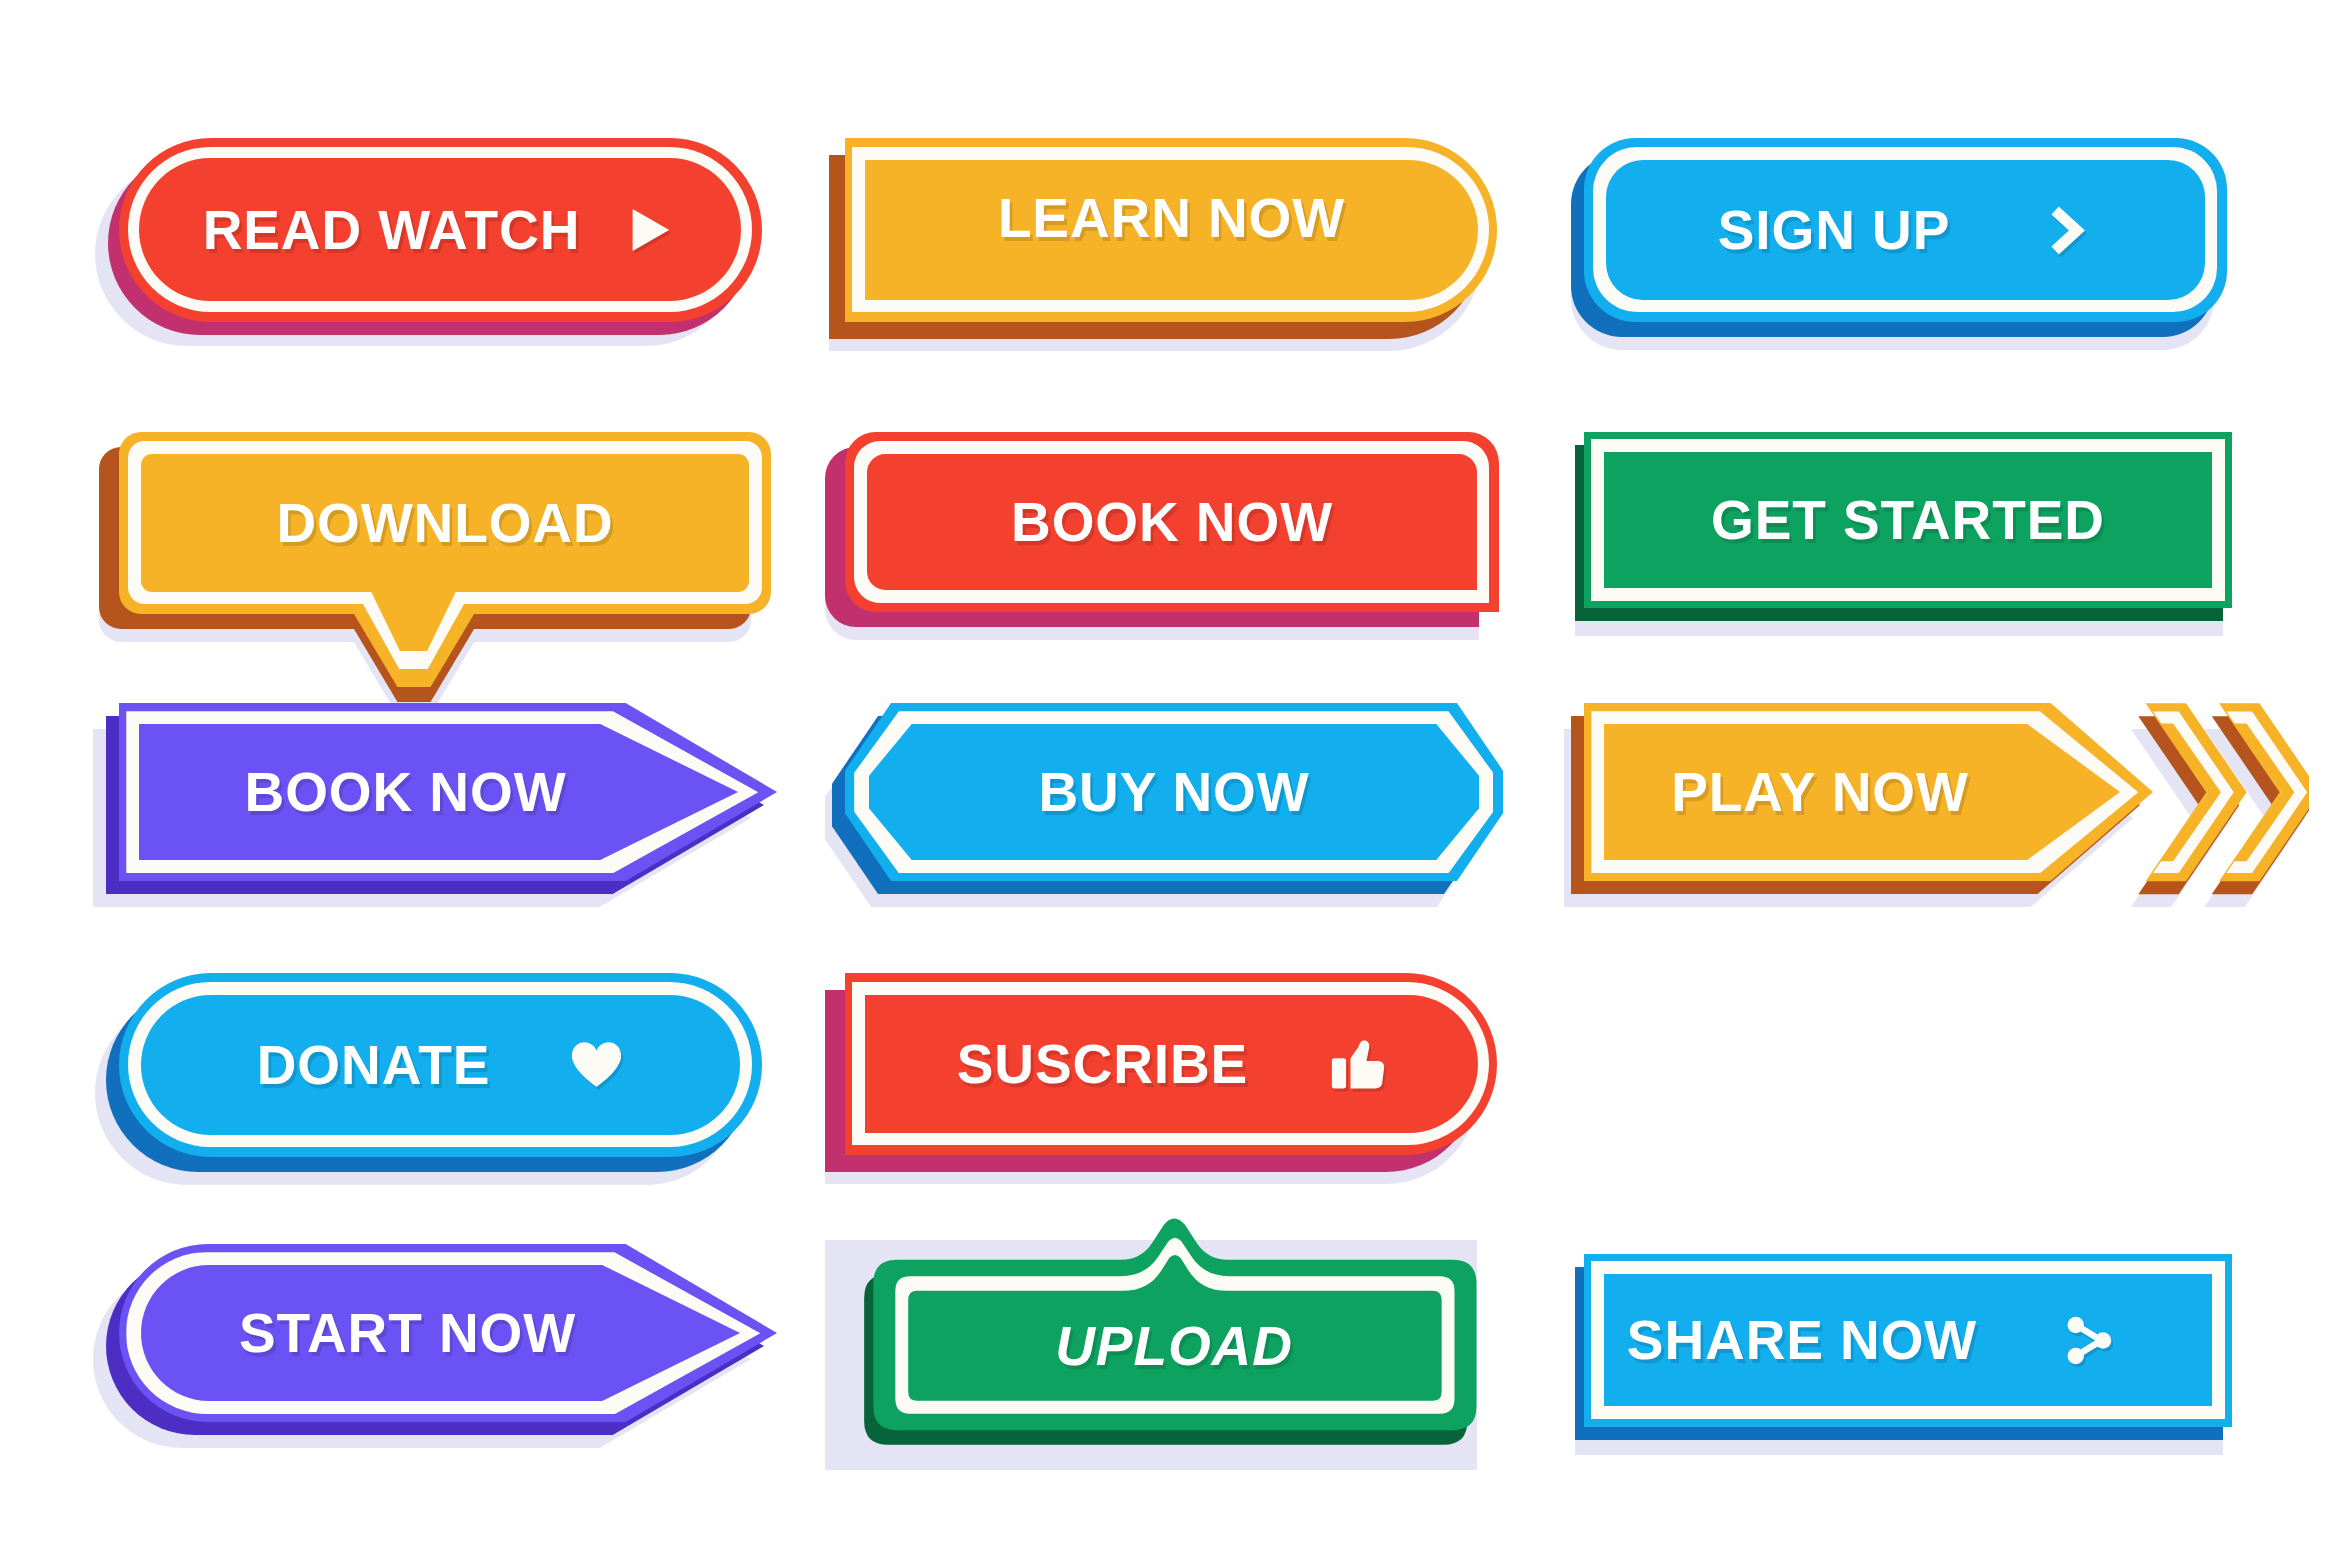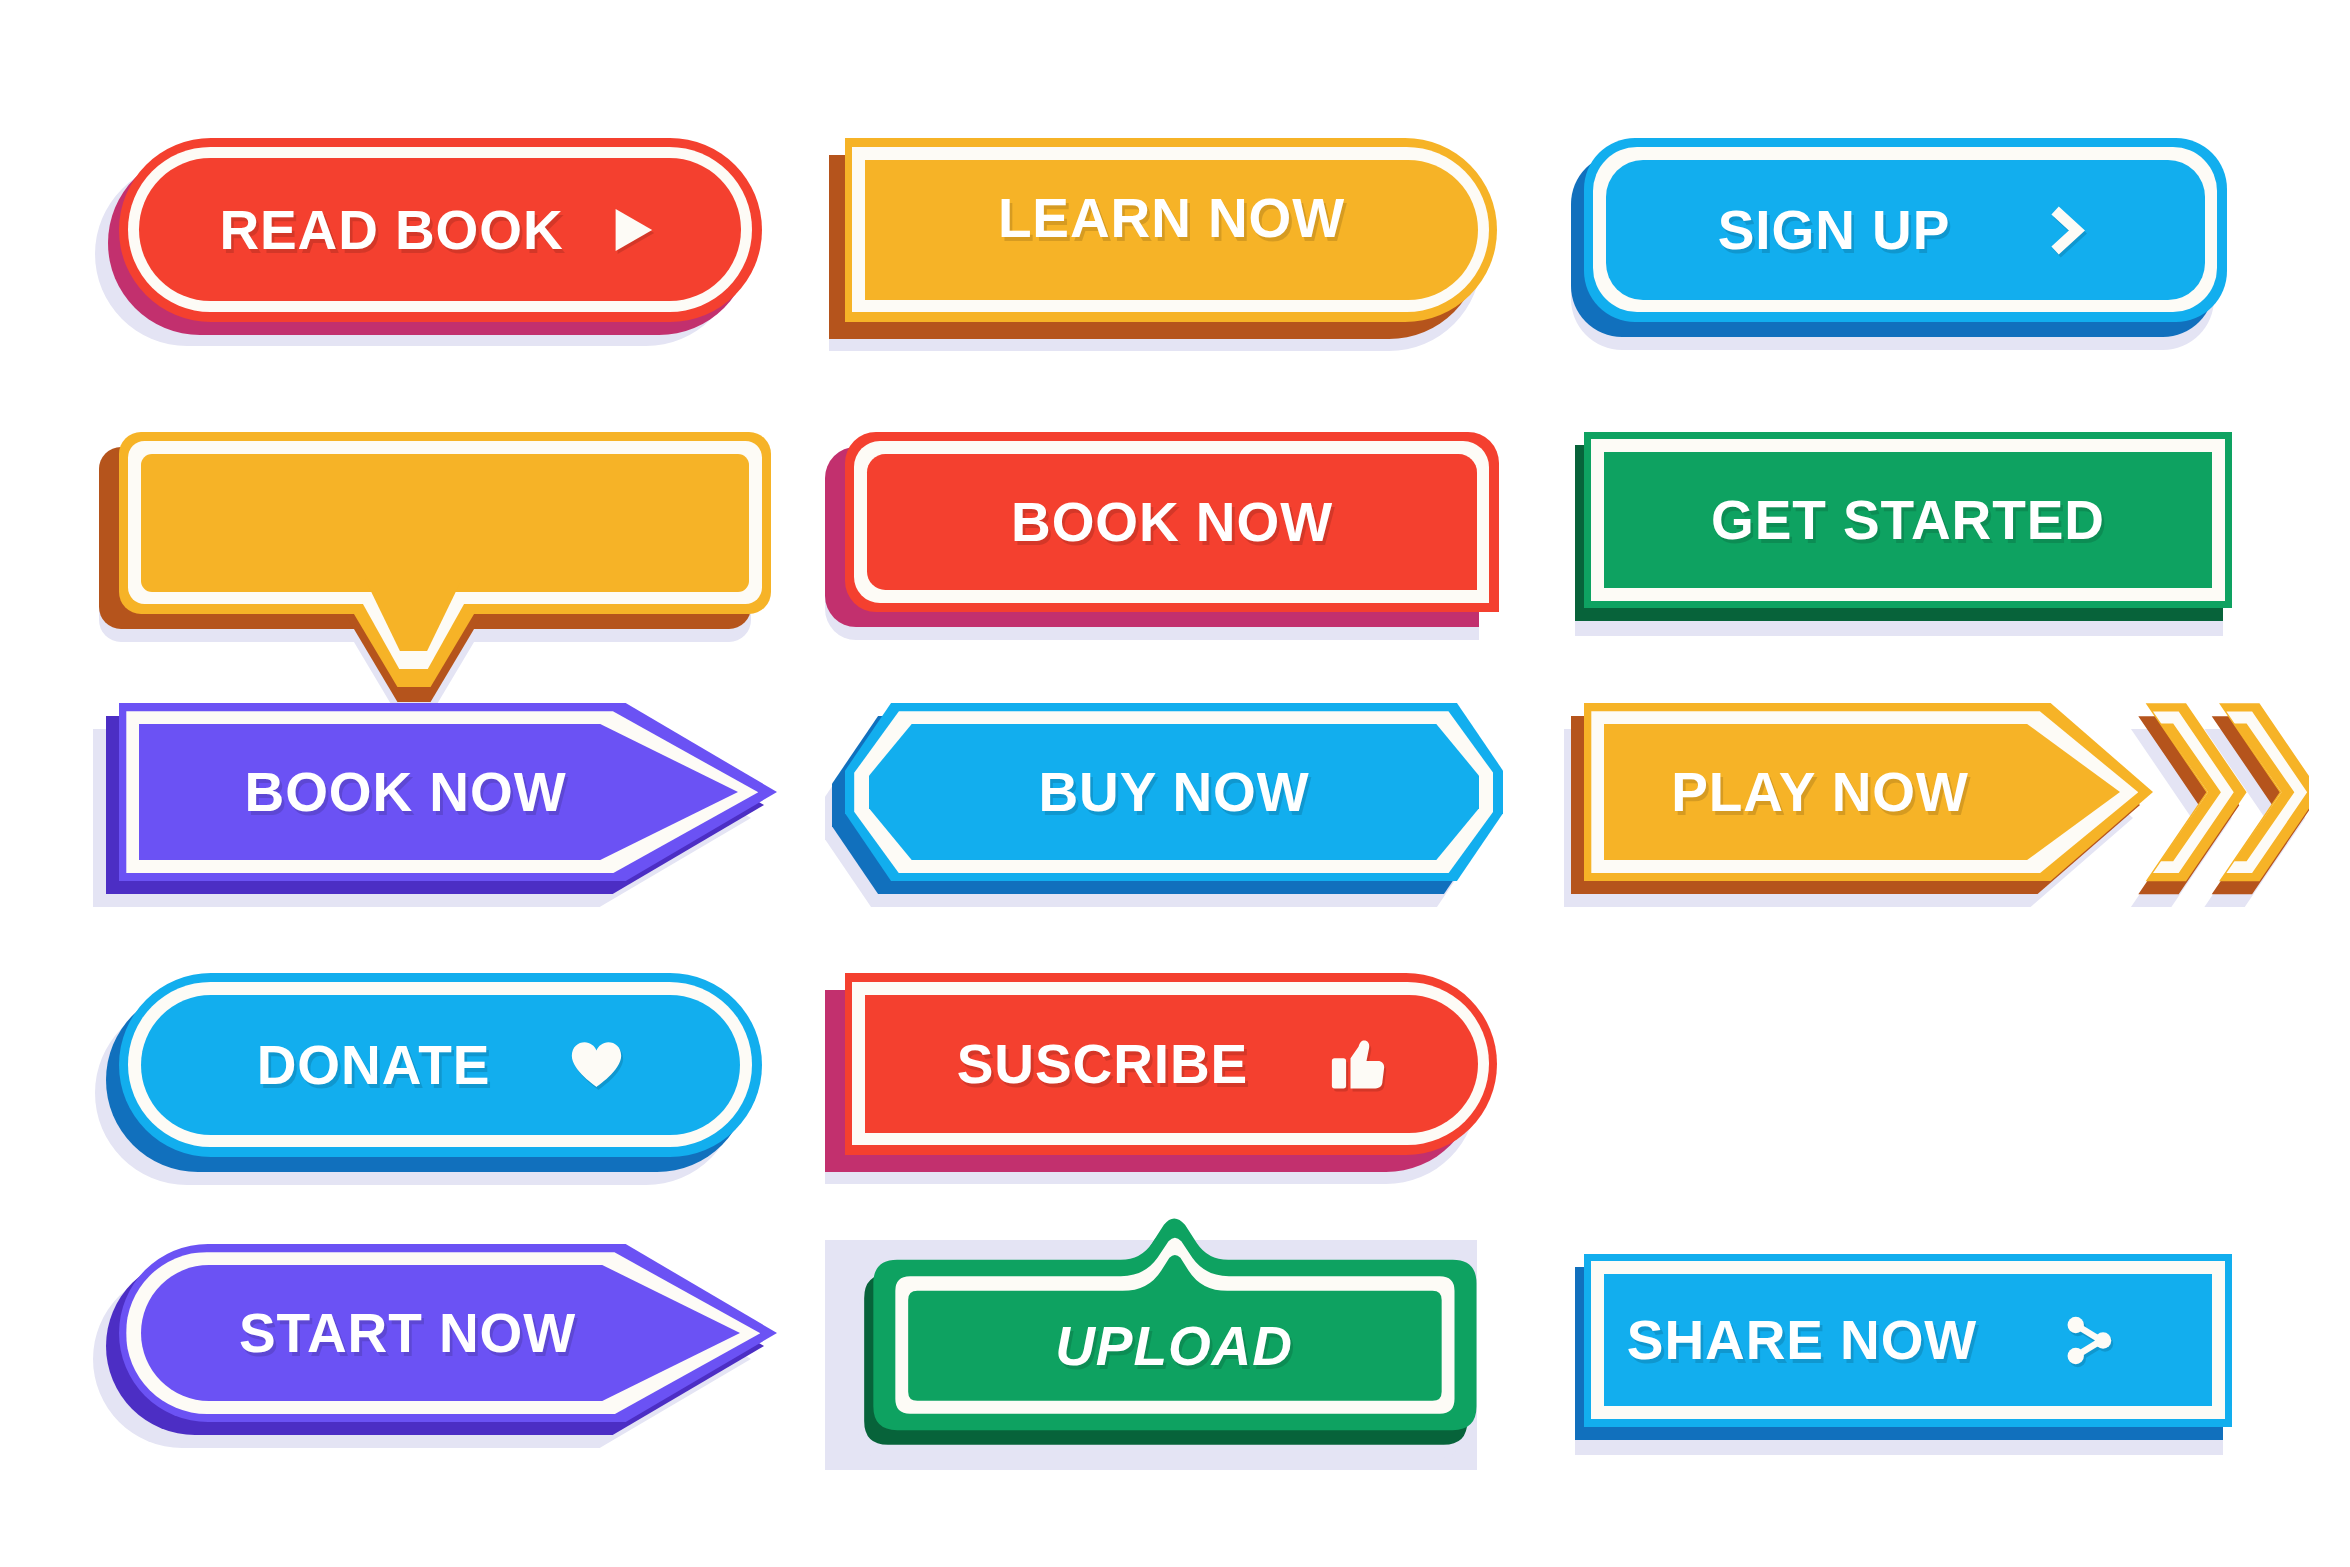--- a/index.html
+++ b/index.html
@@ -70,21 +70,21 @@
 
 <div id="board">
 
   <div class="cell" style="left:119px;top:138px;">
     <div class="lay amb" style="left:-24px;top:24px;width:643px;height:184px;border-radius:92px;"></div>
     <div class="lay dark" style="left:-11px;top:13px;width:643px;height:184px;border-radius:92px;background:#C2306E;"></div>
     <div class="lay ring" style="left:0;top:0;width:643px;height:184px;border-radius:92px;background:#F4402F;"></div>
     <div class="lay white" style="left:9.2px;top:9.2px;width:624px;height:165px;border-radius:83px;"></div>
     <div class="lay fill" style="left:20px;top:20px;width:602px;height:143px;border-radius:72px;background:#F4402F;"></div>
     <div class="label" style="left:20px;top:20px;width:602px;height:143px;">
-      <span>READ BOOK</span>
+      <span>READ WATCH</span>
       <span class="ico">
         <svg width="42" height="46" viewBox="0 0 46 50">
             <polygon points="4,2 44,25 4,48" fill="#fdfbf6"></polygon>
           </svg>
       </span>
     </div>
   </div>
 
   <div class="cell" style="left:845px;top:138px;">
     <div class="lay amb" style="left:-16.5px;top:29px;width:652px;height:184px;border-radius:0 92px 92px 0;"></div>
@@ -122,20 +122,23 @@
                 clip-path:polygon(0 0, 100% 0, 62% 100%, 38% 100%);"></div>
     <div class="lay ring" style="left:0;top:0;width:652px;height:182px;border-radius:22px;background:#F6B327;"></div>
     <div class="lay ring" style="left:226px;top:167px;width:138px;height:88px;background:#F6B327;
                 clip-path:polygon(0 0, 100% 0, 62% 100%, 38% 100%);"></div>
     <div class="lay white" style="left:9.2px;top:9.2px;width:634px;height:163px;border-radius:16.5px;"></div>
     <div class="lay white" style="left:235px;top:156px;width:119px;height:81px;background:#fdfbf6;
                 clip-path:polygon(0 0, 100% 0, 62% 100%, 38% 100%);"></div>
     <div class="lay fill" style="left:22px;top:22px;width:608px;height:138px;border-radius:11px;background:#F6B327;"></div>
     <div class="lay fill" style="left:246px;top:147px;width:97px;height:72px;background:#F6B327;
                 clip-path:polygon(0 0, 100% 0, 64% 100%, 36% 100%);"></div>
+    <div class="label" style="left:22px;top:22px;width:608px;height:138px;">
+      <span>DOWNLOAD</span>
+    </div>
   </div>
 
   <div class="cell" style="left:845px;top:432px;">
     <div class="lay amb" style="left:-20px;top:27.5px;width:654px;height:180px;border-radius:31px 31px 0 31px;"></div>
     <div class="lay dark" style="left:-20px;top:14.7px;width:654px;height:180px;border-radius:31px 31px 0 31px;background:#C2306E;"></div>
     <div class="lay ring" style="left:0;top:0;width:654px;height:180px;border-radius:31px 31px 0 31px;background:#F4402F;"></div>
     <div class="lay white" style="left:9.2px;top:9.2px;width:635px;height:162px;border-radius:26px 26px 0 26px;"></div>
     <div class="lay fill" style="left:22px;top:22px;width:610px;height:136px;border-radius:18.4px 18.4px 0 18.4px;background:#F4402F;"></div>
     <div class="label" style="left:22px;top:22px;width:610px;height:136px;">
       <span>BOOK NOW</span>

